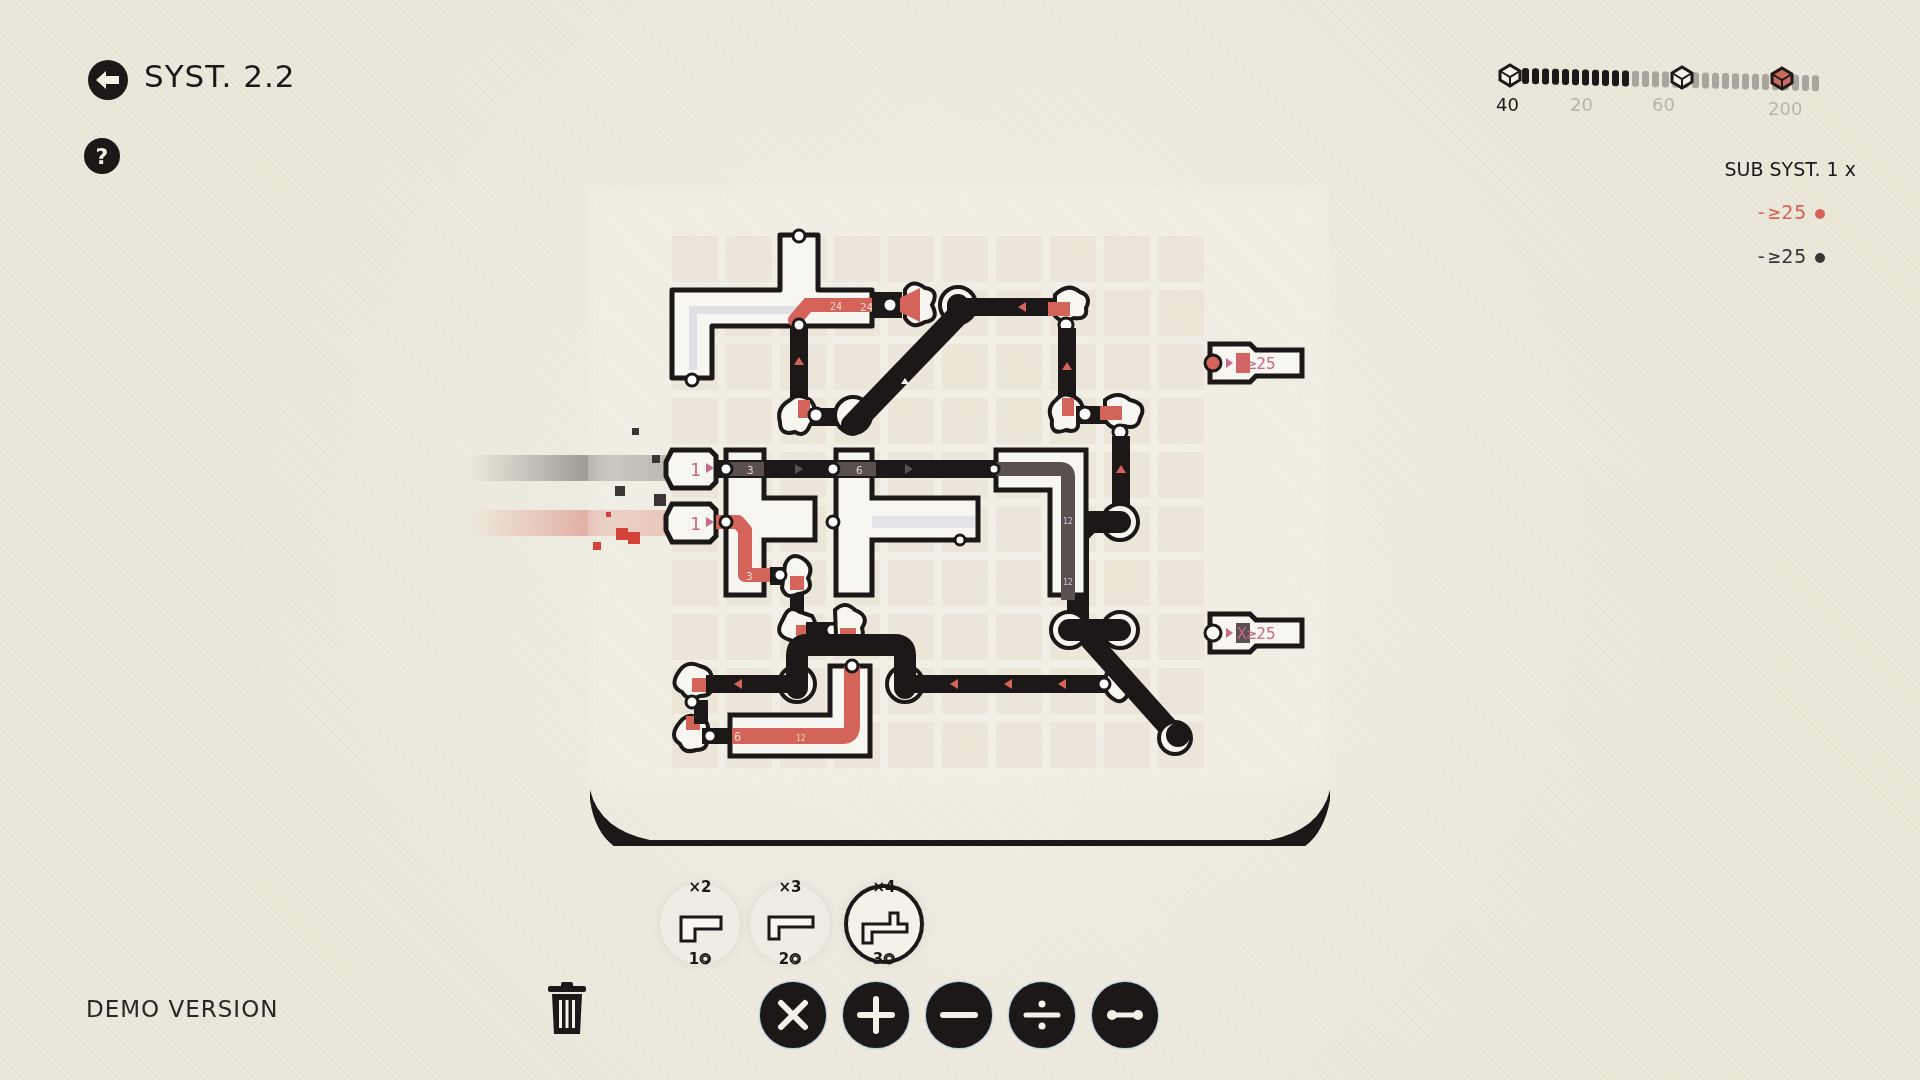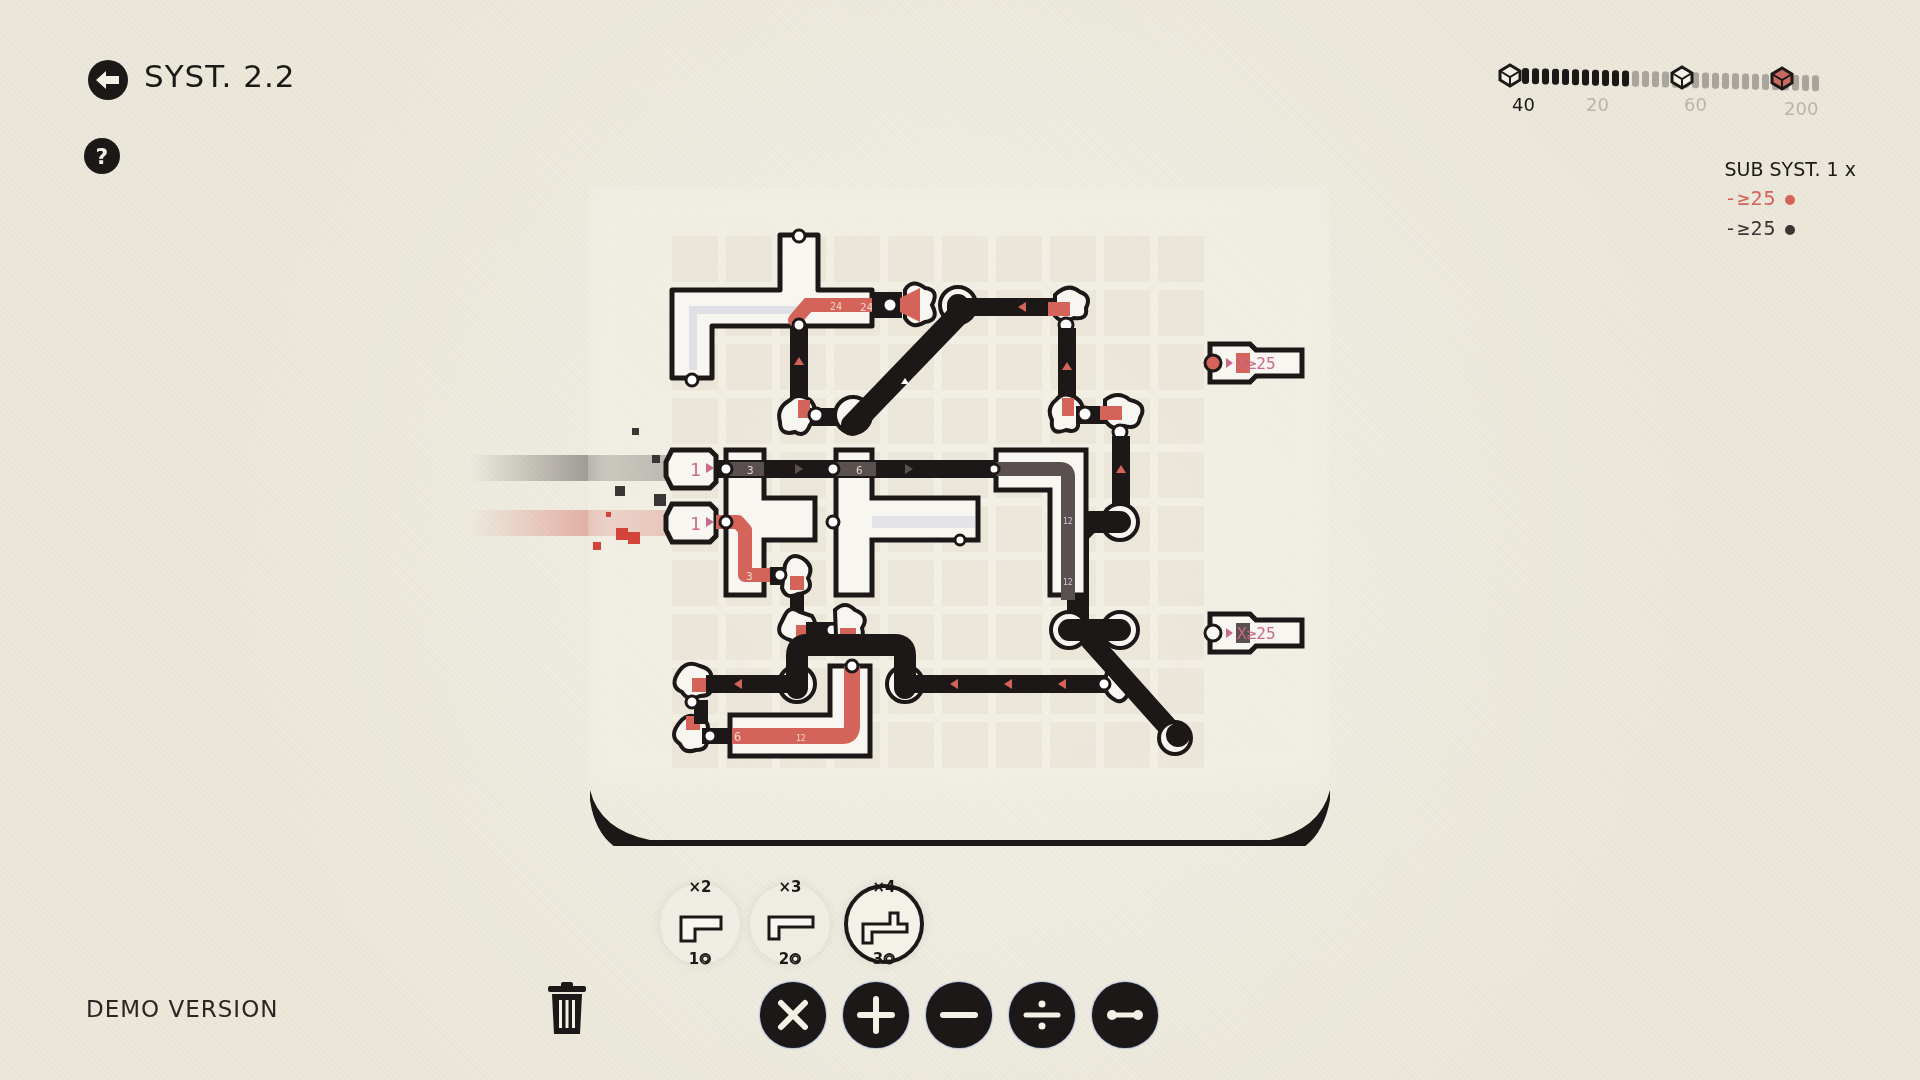--- a/index.html
+++ b/index.html
@@ -11,23 +11,23 @@
       repeating-linear-gradient(45deg, rgba(0,0,0,0.018) 0 2px, rgba(255,255,255,0.02) 2px 4px);
     font-family: "DejaVu Sans", sans-serif;
     color:#1c1817;
   }
   .abs { position:absolute; }
   .back-btn { left:88px; top:60px; width:40px; height:40px; border-radius:50%; background:#1c1817; display:flex; align-items:center; justify-content:center; cursor:pointer; }
   .title { left:144px; top:58px; font-size:31px; letter-spacing:1px; font-family:"DejaVu Sans", sans-serif; color:#1c1817; }
   .help-btn { left:84px; top:138px; width:36px; height:36px; border-radius:50%; background:#1c1817; color:#f3f0e6; font-weight:bold; font-size:22px; display:flex; align-items:center; justify-content:center; cursor:pointer; }
   .demo { left:86px; top:996px; font-size:23px; letter-spacing:1px; color:#2b2624; }
   .progress { left:1496px; top:62px; width:340px; height:60px; }
-  .prog-labels span { position:absolute; top:32px; font-size:18px;margin-left:16px; }
-  .subsyst { right:64px; top:158px; text-align:left; font-size:19px; }
-  .subsyst .row { margin-top:6px; font-family:"DejaVu Sans Mono", monospace; font-size:20px; letter-spacing:1px; }
+  .prog-labels span { position:absolute; top:32px; font-size:18px; }
+  .subsyst { right:64px; top:158px; text-align:center; font-size:19px; }
+  .subsyst .row { margin-top:20px; font-family:"DejaVu Sans Mono", monospace; font-size:20px; letter-spacing:1px; }
   .dot { display:inline-block; width:10px; height:10px; border-radius:50%; margin-left:8px; vertical-align:middle; }
   .board { left:588px; top:186px; width:742px; height:660px; }
   .palette-item { position:absolute; top:878px; width:80px; height:90px; text-align:center; cursor:pointer; }
   .palette-item .count { position:absolute; top:0; left:0; right:0; font-size:15px; font-weight:bold; }
   .palette-item .cost { position:absolute; bottom:0; left:0; right:0; font-size:15px; font-weight:bold; }
   .palette-item .bg { position:absolute; left:0; top:6px; width:80px; height:80px; border-radius:50%; background:#efece3; box-shadow:0 0 12px rgba(0,0,0,0.08); }
   .palette-item.selected .bg { border:4px solid #1c1817; box-sizing:border-box; background:#f4f1e8; }
   .op-btn { position:absolute; top:982px; width:66px; height:66px; border-radius:50%; background:#1c1817; display:flex; align-items:center; justify-content:center; cursor:pointer; box-shadow:0 0 2px #3a6bd0; }
   .trash { left:546px; top:980px; width:42px; height:56px; cursor:pointer; }
 </style>
@@ -87,21 +87,21 @@
       <path d="M-10 -4 L0 2 L10 -4 M0 2 L0 11" fill="none" stroke="#1c1817" stroke-width="2"></path>
     </g>
     <g transform="translate(286,16)">
       <path d="M-10 -4 L0 -10 L10 -4 L10 5 L0 11 L-10 5 Z" fill="#c96a5f" stroke="#1c1817" stroke-width="3"></path>
       <path d="M-10 -4 L0 2 L10 -4 M0 2 L0 11" fill="none" stroke="#1c1817" stroke-width="2"></path>
     </g>
   </svg>
   <div class="prog-labels">
     <span style="left:0;color:#1c1817">40</span>
     <span style="left:74px;color:#b9b4aa">20</span>
-    <span style="left:172px;color:#b9b4aa">60</span>
+    <span style="left:156px;color:#b9b4aa">60</span>
     <span style="left:272px;color:#b9b4aa;top:36px">200</span>
   </div>
 </div>
 
 <div class="abs subsyst">
   <div>SUB SYST. 1 x</div>
   <div class="row" style="color:#d4645a">
     <span>-≥25</span><span class="dot" style="background:#d4645a"></span>
   </div>
   <div class="row" style="color:#3b3535">

